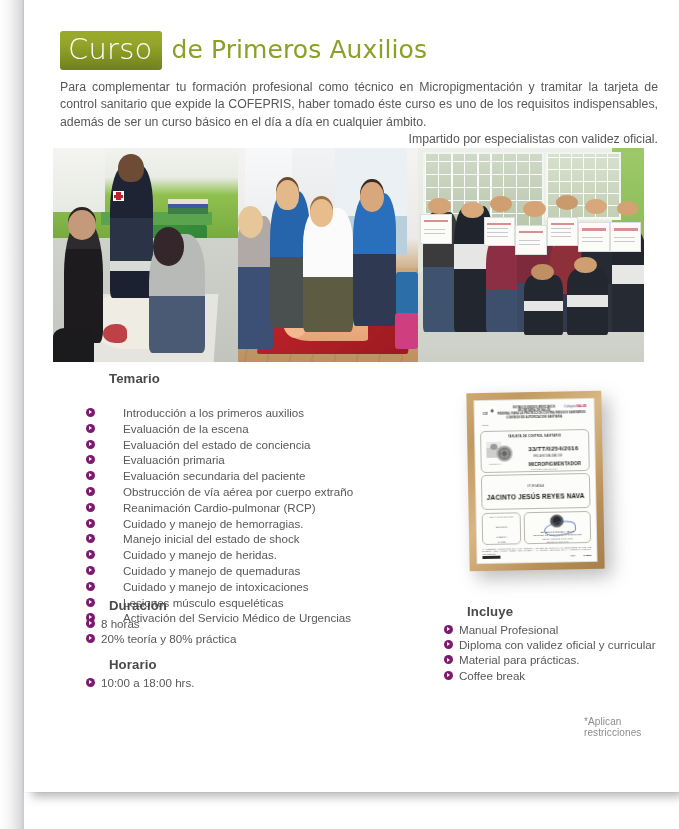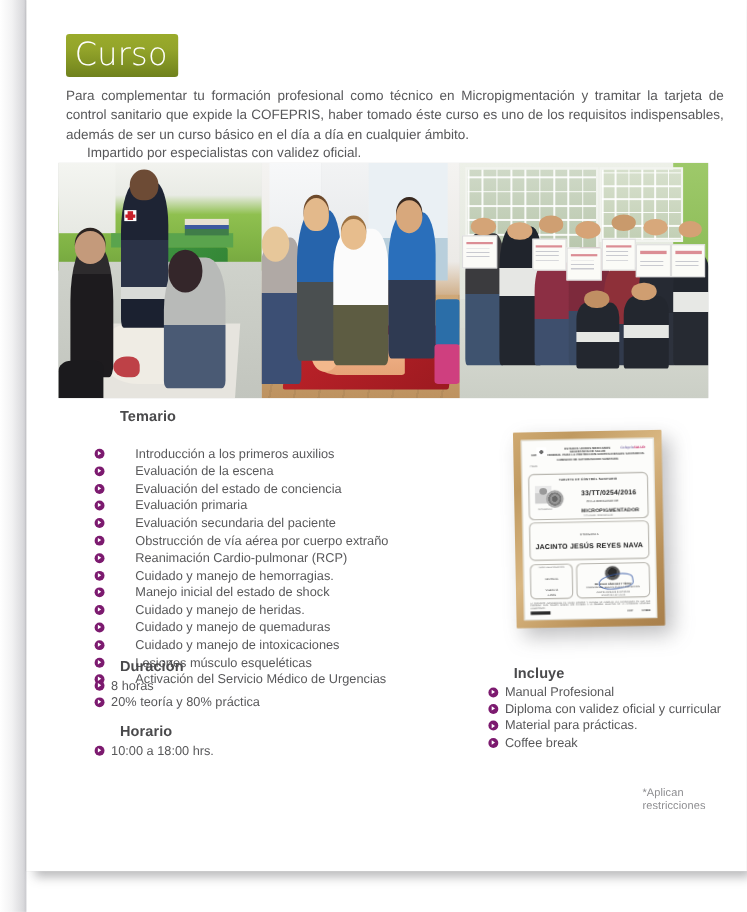--- a/index.html
+++ b/index.html
@@ -79,21 +79,21 @@
   .intro {
     position: absolute;
     left: 36px;
     top: 79px;
     width: 598px;
     color: #58585a;
     font-size: 12.3px;
     line-height: 17.4px;
     text-align: justify;
   }
-  .intro .last { text-align: left; display: block; margin-left: 19px; }
+  .intro .last { text-align: right; display: block; margin-left: 19px; }
 
   
   .photos {
     position: absolute;
     left: 29px;
     top: 148px;
     width: 591px;
     height: 214px;
     display: flex;
     overflow: hidden;
@@ -366,20 +366,21 @@
 </head>
 <body>
 
 <div class="canvas">
   <div class="edge-shade"></div>
 
   <div class="sheet">
 
     <div class="title-row">
       <span class="title-badge">Curso</span>
+      <span class="title-rest">de Primeros Auxilios</span>
     </div>
 
     <div class="intro">
       <span>Para complementar tu formación profesional como técnico en Micropigmentación y tramitar la tarjeta de control sanitario que expide la COFEPRIS, haber tomado éste curso es uno de los requisitos indispensables, además de ser un curso básico en el día a día en cualquier ámbito.</span>
       <span class="last">Impartido por especialistas con validez oficial.</span>
     </div>
 
     <div class="photos">
 
       <div class="photo p1">

